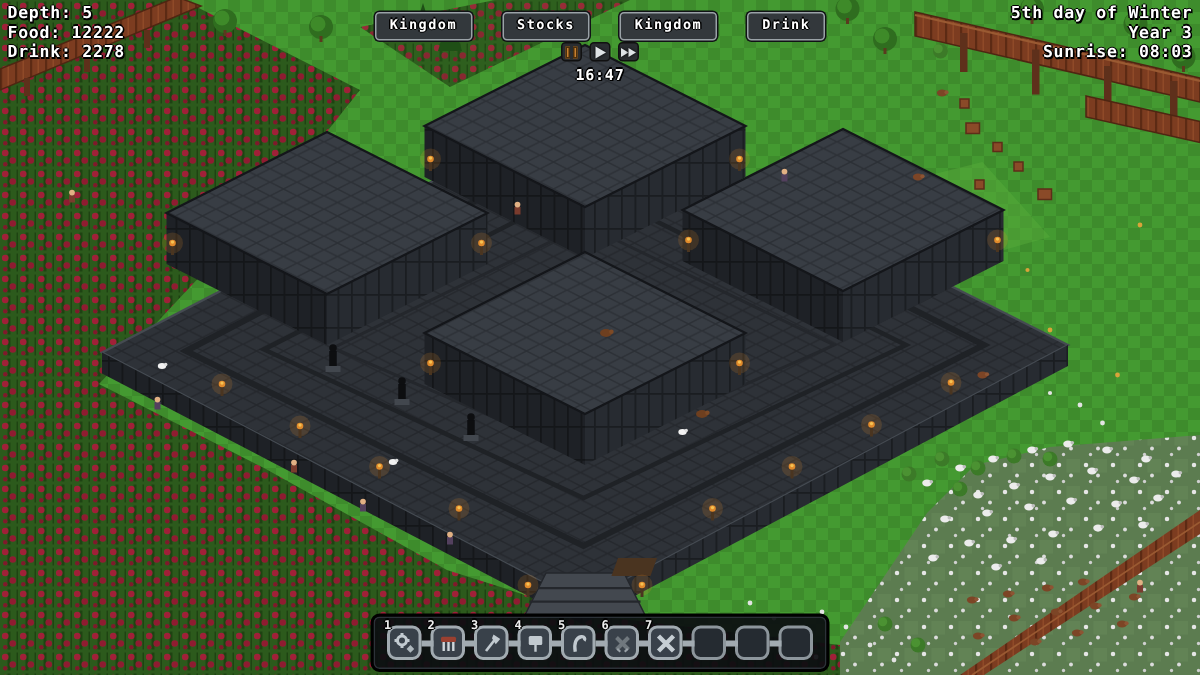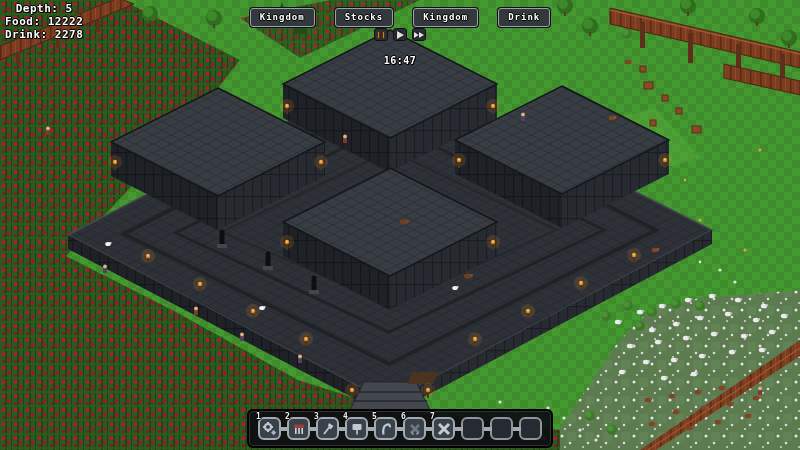--- a/index.html
+++ b/index.html
@@ -1,33 +1,33 @@
 <!DOCTYPE html>
 <html><head>
 <meta charset="utf-8">
 <style>
   html,body{margin:0;padding:0;background:#222;}
   .screen{position:relative;width:800px;height:450px;overflow:hidden;background:#3e8c2c;
     font-family:"DejaVu Sans Mono",monospace;font-weight:bold;}
   .scene{position:absolute;inset:0;z-index:0;}
   .px-text{color:#fff;letter-spacing:.5px;
-    text-shadow:1px 0 0 #000,-1px 0 0 #000,0 1px 0 #000,0 -1px 0 #000,1px 1px 0 #000;text-align:center;}
+    text-shadow:1px 0 0 #000,-1px 0 0 #000,0 1px 0 #000,0 -1px 0 #000,1px 1px 0 #000;}
   
   .hud-left{position:absolute;top:2px;left:5px;z-index:3;font-size:11px;line-height:13px;}
   
   .hud-right{position:absolute;top:2px;right:5px;z-index:3;font-size:11px;line-height:13px;text-align:right;}
   
   .menu-row{position:absolute;top:8px;left:0;right:0;display:flex;justify-content:center;gap:20px;z-index:3;}
   .menu-btn{font-family:"DejaVu Sans Mono",monospace;font-weight:bold;font-size:9px;color:#fff;
     letter-spacing:1px;background:#33383c;border:1px solid #9aa2a7;border-radius:3px;
     padding:3px 9px 4px;cursor:pointer;
     text-shadow:1px 0 0 #000,-1px 0 0 #000,0 1px 0 #000,0 -1px 0 #000;
     box-shadow:0 0 0 1px #101215;}
   
-  .time-block{position:absolute;top:28px;left:0;right:0;z-index:3;display:flex;flex-direction:column;align-items:center;gap:14px;pointer-events:none;}
+  .time-block{position:absolute;top:28px;left:0;right:0;z-index:3;display:flex;flex-direction:column;align-items:center;gap:4px;pointer-events:none;}
   .tc-row{display:flex;gap:5px;pointer-events:auto;}
   .tc-btn{width:14px;height:13px;display:flex;align-items:center;justify-content:center;gap:2px;
     background:#2a2d31;border:1px solid #111;border-radius:3px;cursor:pointer;padding:0;}
   .pause-bar{width:3px;height:8px;background:#c9802e;border:1px solid #4a2f0e;box-sizing:border-box;}
   .tri{width:0;height:0;border-top:4px solid transparent;border-bottom:4px solid transparent;border-left:7px solid #dfe3e6;filter:drop-shadow(0 0 1px #000);}
   .tri.small{border-top-width:3px;border-bottom-width:3px;border-left-width:5px;}
   .clock{font-size:10px;}
   
   .toolbar{position:absolute;bottom:2px;left:50%;transform:translateX(-50%);z-index:3;
     display:flex;gap:6px;padding:6px 9px;background:rgba(12,14,17,.93);
@@ -343,20 +343,25 @@
         <circle cx="685" cy="180" r="1.4" fill="#d9a33a"></circle>
     </g>
   </svg>
 
   <div class="hud-left px-text">
     <div>Depth: 5</div>
     <div>Food: 12222</div>
     <div>Drink: 2278</div>
   </div>
 
+  <div class="hud-right px-text">
+    <div>5th day of Winter</div>
+    <div>Year 3</div>
+    <div>Sunrise: 08:03</div>
+  </div>
 
   <div class="menu-row">
     <button class="menu-btn">Kingdom</button>
     <button class="menu-btn">Stocks</button>
     <button class="menu-btn">Kingdom</button>
     <button class="menu-btn">Drink</button>
   </div>
 
   <div class="time-block">
     <div class="tc-row">

